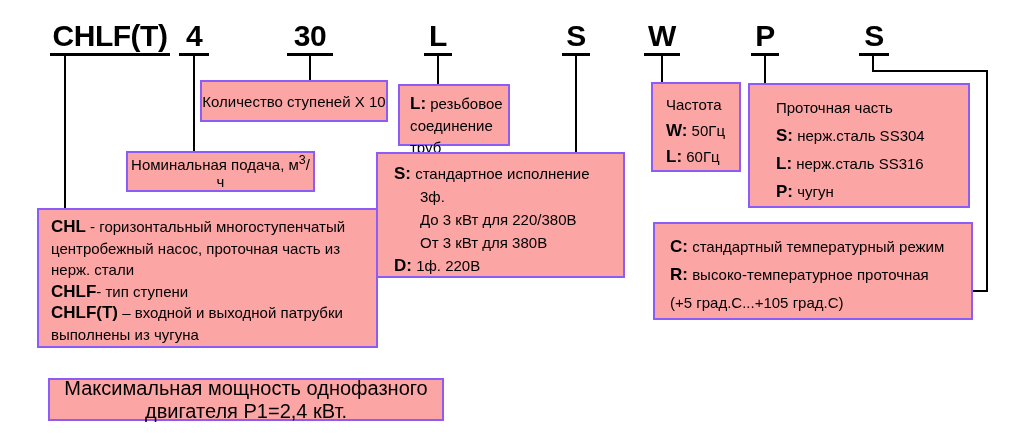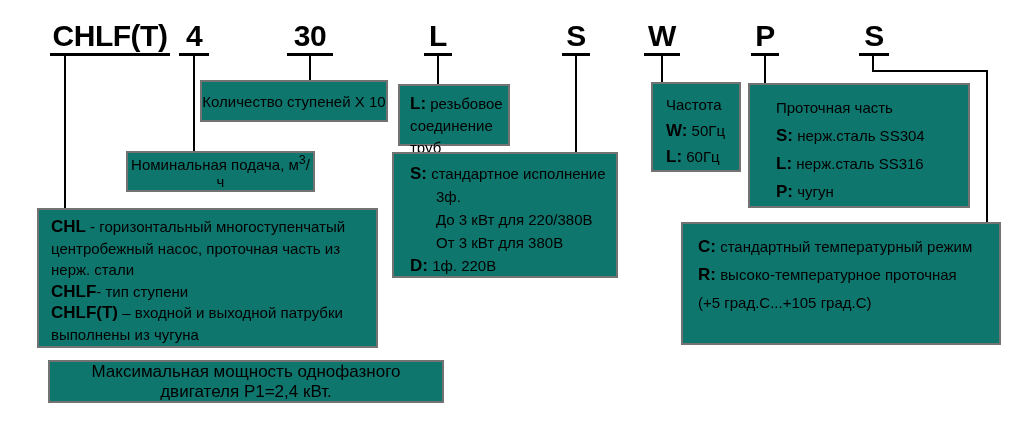--- a/index.html
+++ b/index.html
@@ -21,22 +21,22 @@
     text-align: center;
     padding-bottom: 1px;
     border-bottom: 3px solid #000;
     letter-spacing: -0.5px;
     white-space: nowrap;
   }
   .vline { position: absolute; width: 2px; background: #000; }
   .hline { position: absolute; height: 2px; background: #000; }
   .box {
     position: absolute;
-    border: 2px solid #737373;
-    background: #0f766e;
+    border: 2px solid #8b5cf6;
+    background: #fca5a5;
     box-sizing: border-box;
     font-size: 15px;
   }
   .center-box { display: flex; align-items: center; justify-content: center; text-align: center; }
   .key { font-weight: bold; font-size: 17px; }
   .line { white-space: nowrap; }
   .wrap-line { white-space: normal; }
   .indented { padding-left: 26px; }
 </style>
 </head>
@@ -99,21 +99,21 @@
     <div class="line">
       <span class="key">P:</span>
       <span>чугун</span>
     </div>
   </div>
 
   <div class="box center-box" style="left:126px;top:151px;width:189px;height:41px;text-align:center;">
     <span><span>Номинальная подача, м</span><sup>3</sup><span>/ч</span></span>
   </div>
 
-  <div class="box" style="left:392px;top:152px;width:226px;height:126px;padding:8px 0 0 16px;line-height:23px;">
+  <div class="box" style="left:376px;top:152px;width:249px;height:126px;padding:8px 0 0 16px;line-height:23px;">
     <div class="line">
       <span class="key">S:</span>
       <span>стандартное исполнение</span>
     </div>
     <div class="line indented">
       <span>3ф.</span>
     </div>
     <div class="line indented">
       <span>До 3 кВт для 220/380В</span>
     </div>
@@ -131,31 +131,31 @@
       <span class="key">CHL</span><span> - горизонтальный многоступенчатый центробежный насос, проточная часть из нерж. стали</span>
     </div>
     <div class="wrap-line">
       <span class="key">CHLF</span><span>- тип ступени</span>
     </div>
     <div class="wrap-line">
       <span class="key">CHLF(T)</span><span> – входной и выходной патрубки выполнены из чугуна</span>
     </div>
   </div>
 
-  <div class="box" style="left:653px;top:222px;width:320px;height:123px;padding:9px 0 2px 15px;line-height:28px;margin-left:28px;">
+  <div class="box" style="left:653px;top:222px;width:320px;height:98px;padding:9px 0 2px 15px;line-height:28px;">
     <div class="line">
       <span class="key">C:</span>
       <span>стандартный температурный режим</span>
     </div>
     <div class="line">
       <span class="key">R:</span>
       <span>высоко-температурное проточная</span>
     </div>
     <div class="line">
       <span>(+5 град.С...+105 град.С)</span>
     </div>
   </div>
 
-  <div class="box center-box" style="left:48px;top:360px;width:396px;height:43px;font-size:17px;">
+  <div class="box center-box" style="left:48px;top:378px;width:396px;height:43px;font-size:20px;">
     <span>Максимальная мощность однофазного двигателя P1=2,4 кВт.</span>
   </div>
 
 </div>
 
 </body></html>

